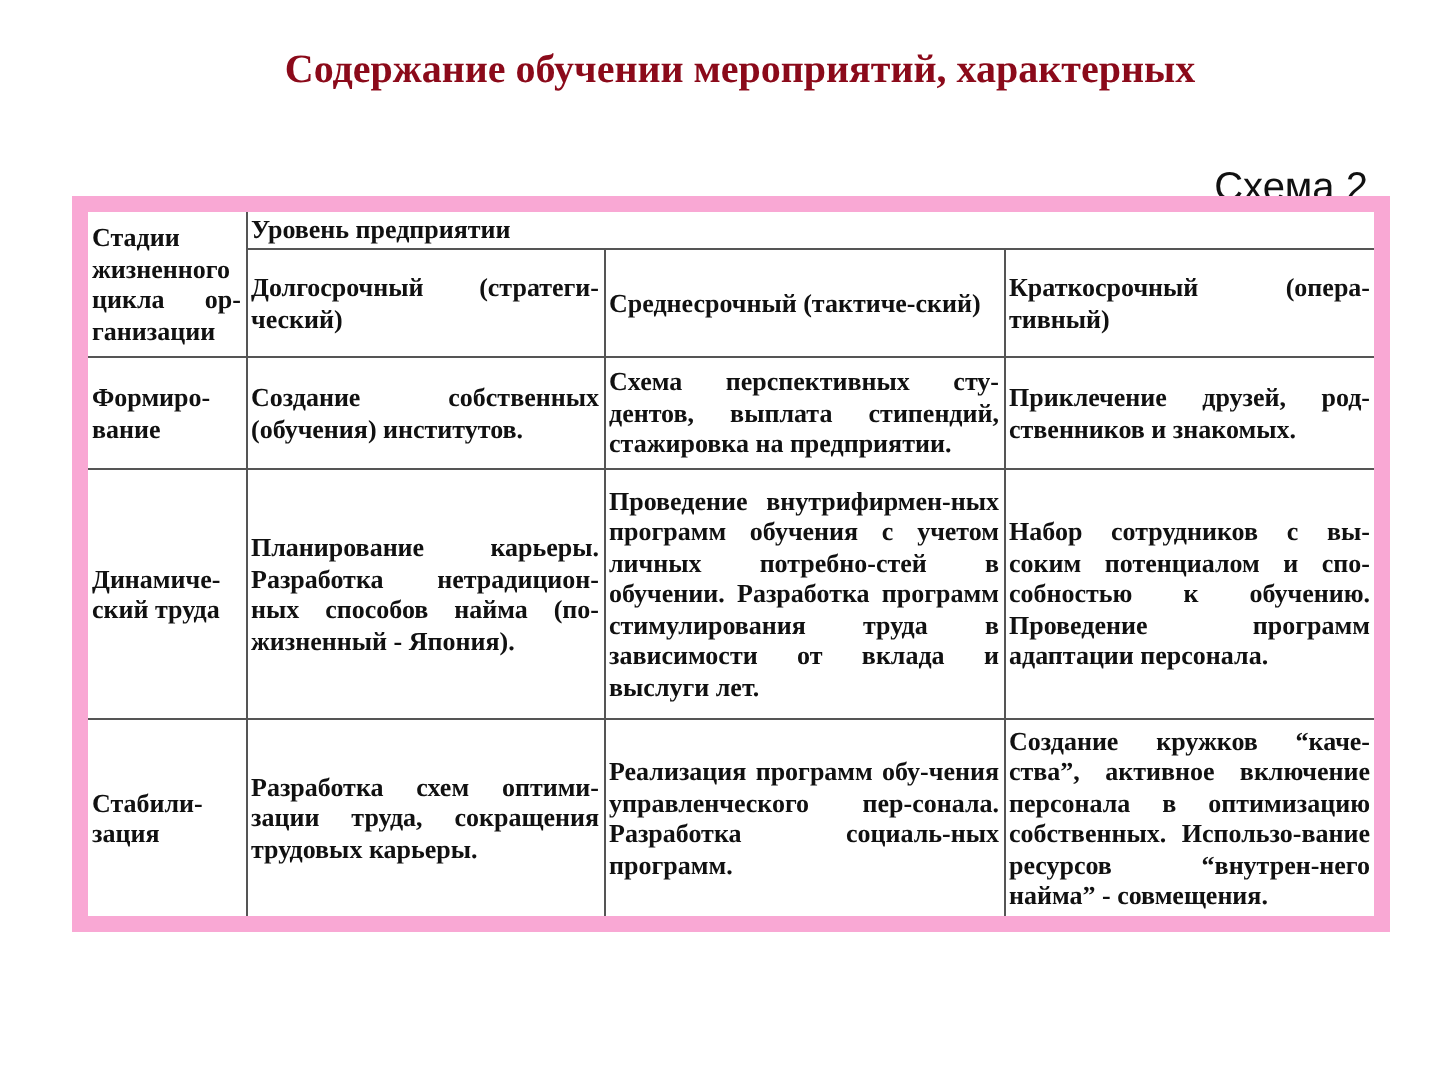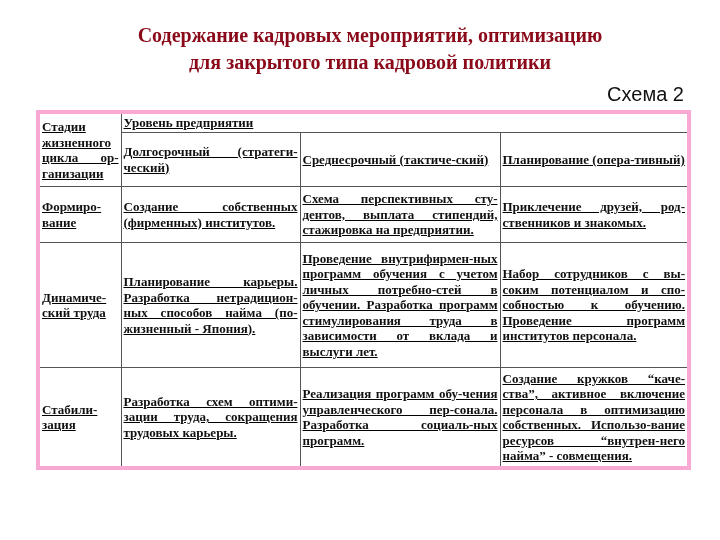--- a/index.html
+++ b/index.html
@@ -12,25 +12,24 @@
     text-align: center; color: #8b0a1a; font-weight: bold;
     font-size: 20px; line-height: 27px;
     font-family: "Liberation Serif", serif;
   }
   .scheme {
     position: absolute; right: 36px; top: 83px;
     font-family: "Liberation Sans", "DejaVu Sans", sans-serif;
     font-size: 20px; color: #111; font-weight: normal;
   }
   table.grid {
-    position: absolute; left: 36px; top: 110px;
+    position: absolute; left: 36px; top: 98px;
     width: 651px; border-collapse: collapse;
     table-layout: fixed;
-    border: 4px solid #f9a8d4;
-    text-decoration: underline;
+    border: 8px solid #f9a8d4;
   }
   table.grid td {
     border: 1.5px solid #555;
     padding: 0 2px;
     font-weight: bold;
     font-size: 13px;
     line-height: 15.5px;
     color: #111;
     vertical-align: middle;
     text-align: justify;
@@ -42,54 +41,53 @@
   tr.h1 td { height: 18px; }
   tr.h2 td { height: 53px; }
   tr.r1 td { height: 55px; }
   tr.r2 td { height: 124px; margin-top: 48px; }
   tr.r3 td { height: 98px; }
 </style>
 </head>
 <body>
 
 <div class="title">
-  <div>Содержание кадровых мероприятий, оптимизацию</div>
-  <div>для закрытого типа кадровой политики</div>
+  <div>Содержание обучении мероприятий, характерных</div>
 </div>
 
 <div class="scheme">Схема 2</div>
 
 <table class="grid">
   <colgroup>
     <col style="width:83px">
     <col style="width:179px">
     <col style="width:200px">
     <col style="width:189px">
   </colgroup>
   <tbody>
       <tr class="h1">
     <td class="top" rowspan="2">Стадии жизненного цикла ор-ганизации</td>
     <td class="center" colspan="3">Уровень предприятии</td>
   </tr>
   <tr class="h2">
     <td class="top">Долгосрочный (стратеги-ческий)</td>
     <td class="top">Среднесрочный (тактиче-ский)</td>
-    <td class="top">Планирование (опера-тивный)</td>
+    <td class="top">Краткосрочный (опера-тивный)</td>
   </tr>
   <tr class="r1">
     <td>Формиро-вание</td>
-    <td>Создание собственных (фирменных) институтов.</td>
+    <td>Создание собственных (обучения) институтов.</td>
     <td>Схема перспективных сту-дентов, выплата стипендий, стажировка на предприятии.</td>
     <td>Приклечение друзей, род-ственников и знакомых.</td>
   </tr>
   <tr class="r2">
     <td>Динамиче-ский труда</td>
     <td>Планирование карьеры. Разработка нетрадицион-ных способов найма (по-жизненный - Япония).</td>
     <td>Проведение внутрифирмен-ных программ обучения с учетом личных потребно-стей в обучении. Разработка программ стимулирования труда в зависимости от вклада и выслуги лет.</td>
-    <td>Набор сотрудников с вы-соким потенциалом и спо-собностью к обучению. Проведение программ институтов персонала.</td>
+    <td>Набор сотрудников с вы-соким потенциалом и спо-собностью к обучению. Проведение программ адаптации персонала.</td>
   </tr>
   <tr class="r3">
     <td>Стабили-зация</td>
     <td>Разработка схем оптими-зации труда, сокращения трудовых карьеры.</td>
     <td>Реализация программ обу-чения управленческого пер-сонала. Разработка социаль-ных программ.</td>
     <td>Создание кружков “каче-ства”, активное включение персонала в оптимизацию собственных. Использо-вание ресурсов “внутрен-него найма” - совмещения.</td>
   </tr>
 </tbody>
   </table>
 

